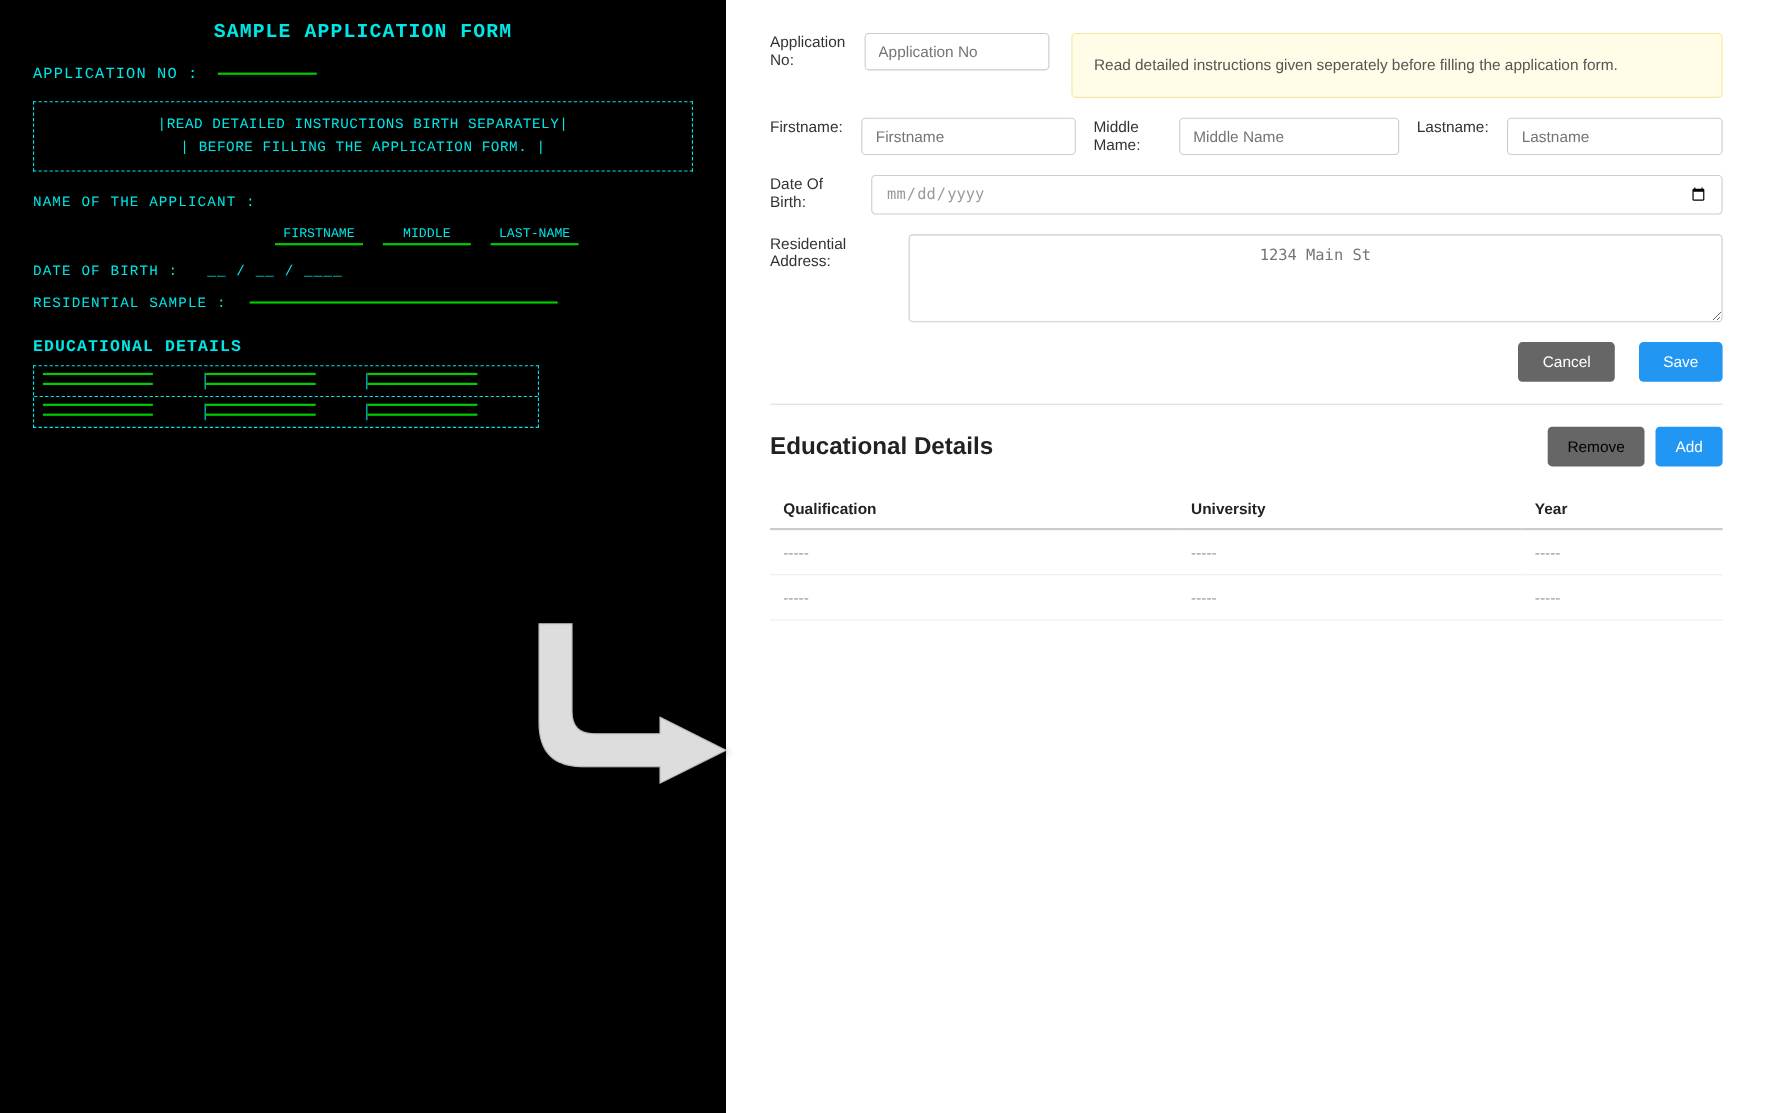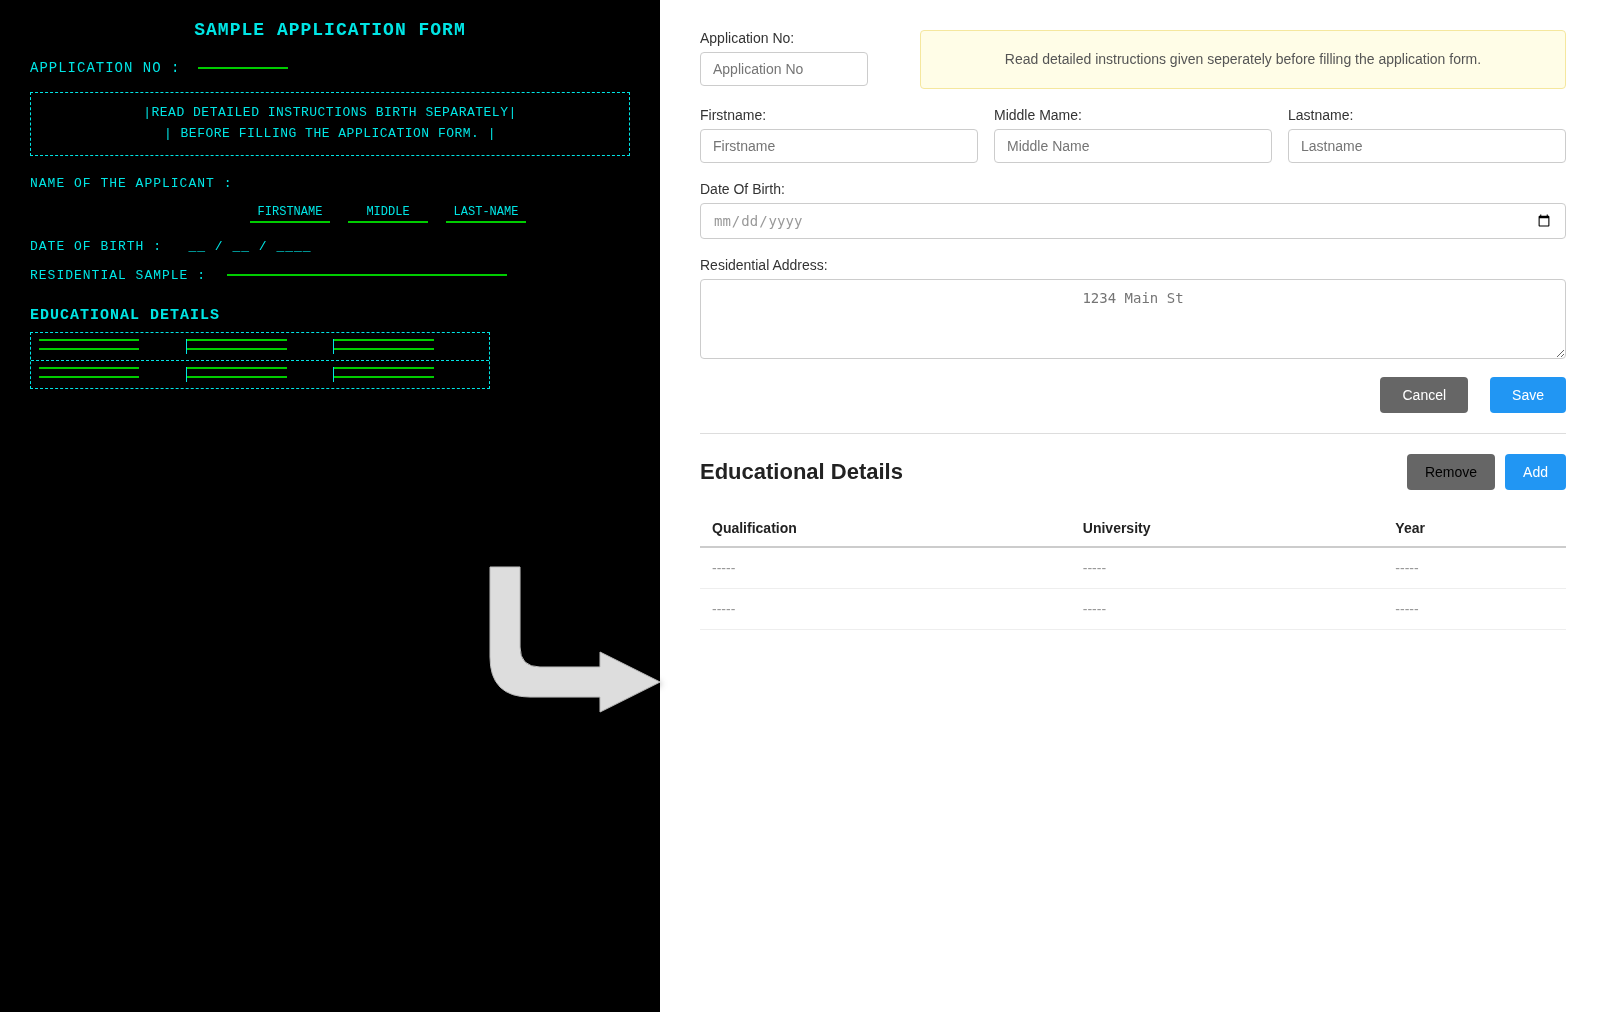--- a/index.html
+++ b/index.html
@@ -173,22 +173,21 @@
 
     .form-row {
       display: flex;
       gap: 20px;
       margin-bottom: 18px;
       align-items: flex-start;
     }
 
     .form-group {
       display: flex;
-      flex-direction: column;
-      gap: 6px;
+      gap: 17px;
     }
 
     .form-group label {
       font-size: 14px;
       color: #333;
       font-weight: 400;
     }
 
     .form-group input[type="text"],
     .form-group input[type="date"] {
@@ -210,21 +209,20 @@
     }
 
     .instruction-box {
       flex: 1;
       background: #fffde7;
       border: 1px solid #f5e79e;
       border-radius: 4px;
       padding: 18px 20px;
       font-size: 14px;
       color: #555;
-      text-align: center;
       line-height: 1.5;
     }
 
     .name-row {
       display: flex;
       gap: 16px;
       margin-bottom: 18px;
     }
 
     .name-row .form-group {

